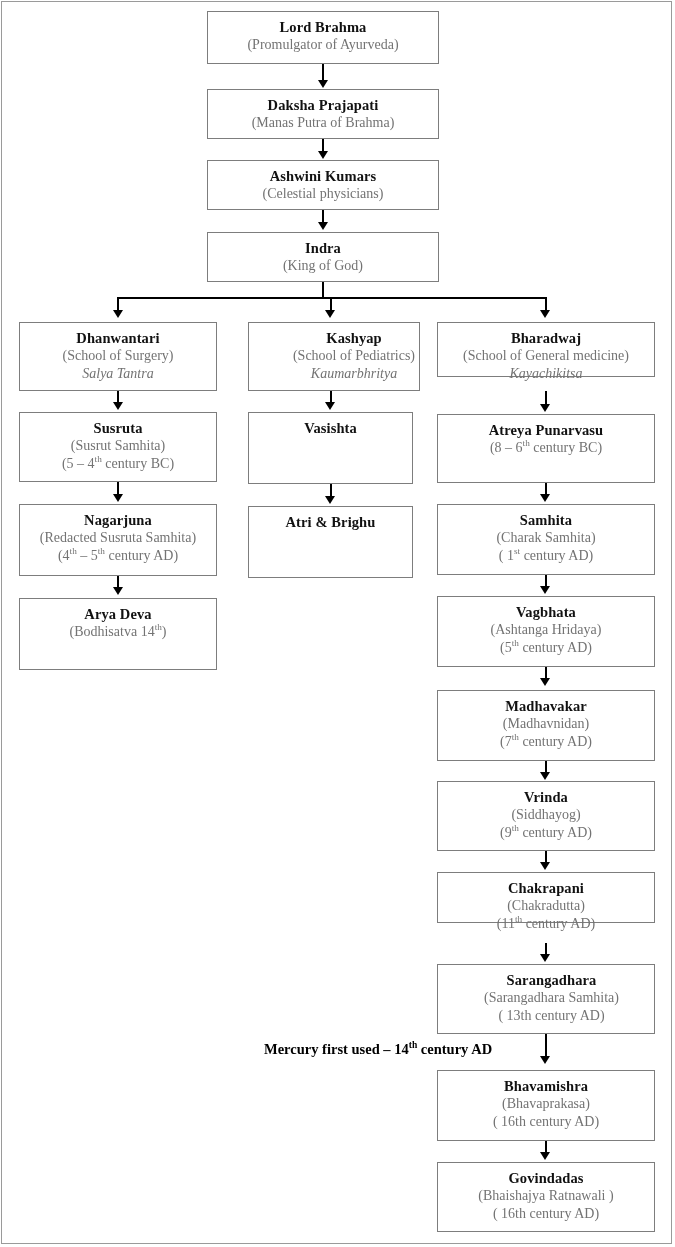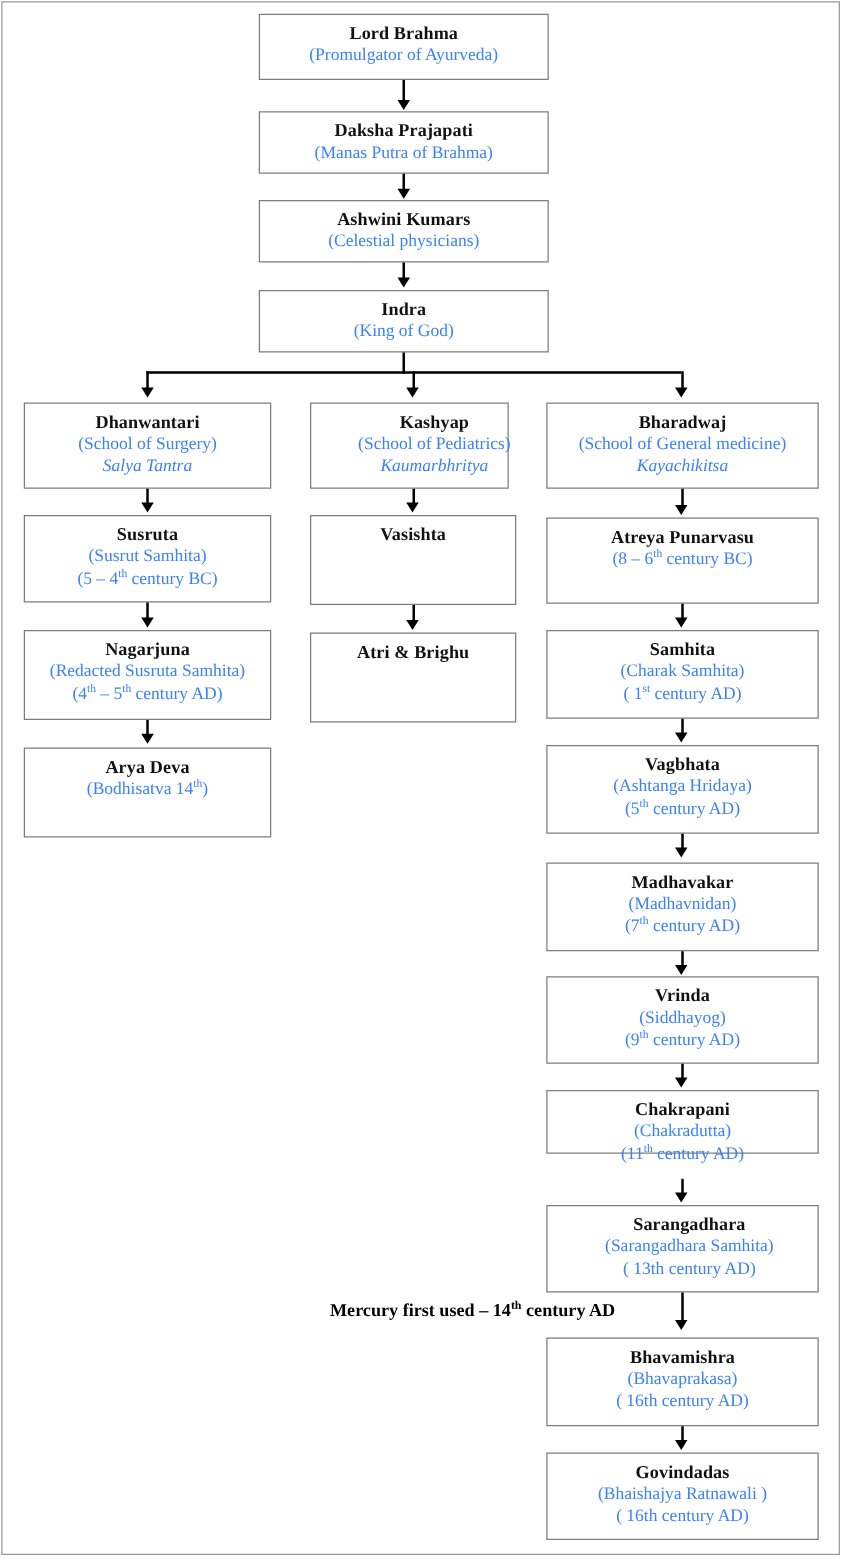--- a/index.html
+++ b/index.html
@@ -45,21 +45,21 @@
   .node .l1 {
     font-weight: bold;
     font-size: 14.5px;
     color: #111111;
     letter-spacing: 0.1px;
     white-space: nowrap;
   }
   .node .l2,
   .node .l3 {
     font-size: 14px;
-    color: #3b82f6;
+    color: #737373;
     white-space: nowrap;
   }
   .node .ital {
     font-style: italic;
   }
   .node sup {
     font-size: 0.66em;
     vertical-align: super;
     line-height: 0;
   }
@@ -159,39 +159,39 @@
     <div class="l3"><span>(4</span><sup>th</sup><span> – 5</span><sup>th</sup><span> century AD)</span></div>
   </div>
   <div class="vline" style="left:117px; top:576px; height:14px;"></div>
   <div class="arrow" style="left:112.7px; top:587px;"></div>
 
   <div class="node" style="left:19px; top:598px; width:198px; height:72px;">
     <div class="l1">Arya Deva</div>
     <div class="l2"><span>(Bodhisatva 14</span><sup>th</sup><span>)</span></div>
   </div>
 
-  <div class="node" style="left:248px; top:322px; width:159px; height:69px;padding-left:40px;">
+  <div class="node" style="left:248px; top:322px; width:172px; height:69px;padding-left:40px;">
     <div class="l1">Kashyap</div>
     <div class="l2">(School of Pediatrics)</div>
     <div class="l3 ital">Kaumarbhritya</div>
   </div>
   <div class="vline" style="left:329.5px; top:391px; height:14px;"></div>
   <div class="arrow" style="left:325.2px; top:402px;"></div>
 
   <div class="node" style="left:248px; top:412px; width:165px; height:72px;">
     <div class="l1">Vasishta</div>
   </div>
   <div class="vline" style="left:329.5px; top:484px; height:15px;"></div>
   <div class="arrow" style="left:325.2px; top:496px;"></div>
 
   <div class="node" style="left:248px; top:506px; width:165px; height:72px;">
     <div class="l1">Atri &amp; Brighu</div>
   </div>
 
-  <div class="node" style="left:437px; top:322px; width:218px; height:69px;">
+  <div class="node" style="left:437px; top:322px; width:218px; height:55px;">
     <div class="l1">Bharadwaj</div>
     <div class="l2">(School of General medicine)</div>
     <div class="l3 ital">Kayachikitsa</div>
   </div>
   <div class="vline" style="left:544.5px; top:391px; height:16px;"></div>
   <div class="arrow" style="left:540.2px; top:404px;"></div>
 
   <div class="node" style="left:437px; top:414px; width:218px; height:69px;">
     <div class="l1">Atreya Punarvasu</div>
     <div class="l2"><span>(8 – 6</span><sup>th</sup><span> century BC)</span></div>

